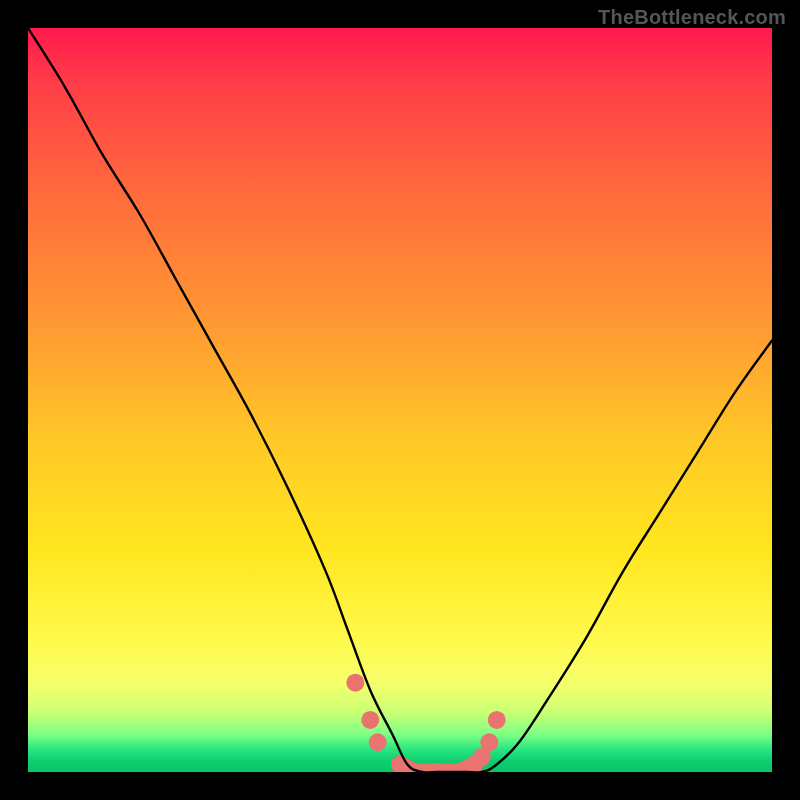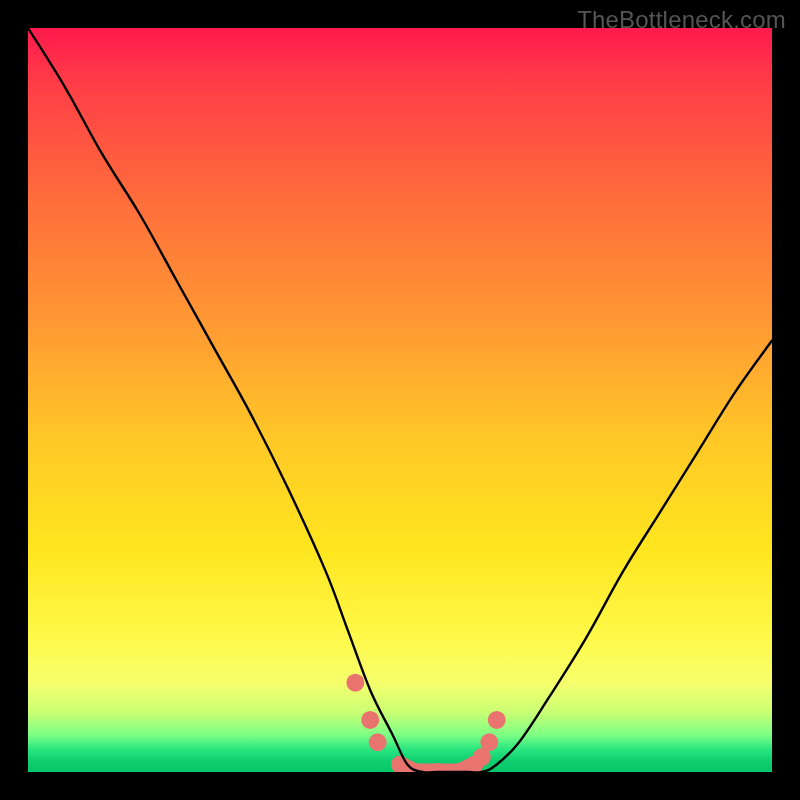--- a/index.html
+++ b/index.html
@@ -40,22 +40,22 @@
       #0ecf70 98.5%,
       #07c668 100%
     );
     overflow: hidden;
   }
   .watermark {
     position: absolute;
     top: 6px;
     right: 14px;
     color: #555;
-    font-size: 24px;
-    font-weight: 400;
+    font-size: 20px;
+    font-weight: 700;
     letter-spacing: 0.2px;
     user-select: none;
   }
   svg.curve {
     position: absolute;
     left: 0;
     top: 0;
     width: 744px;
     height: 744px;
   }

